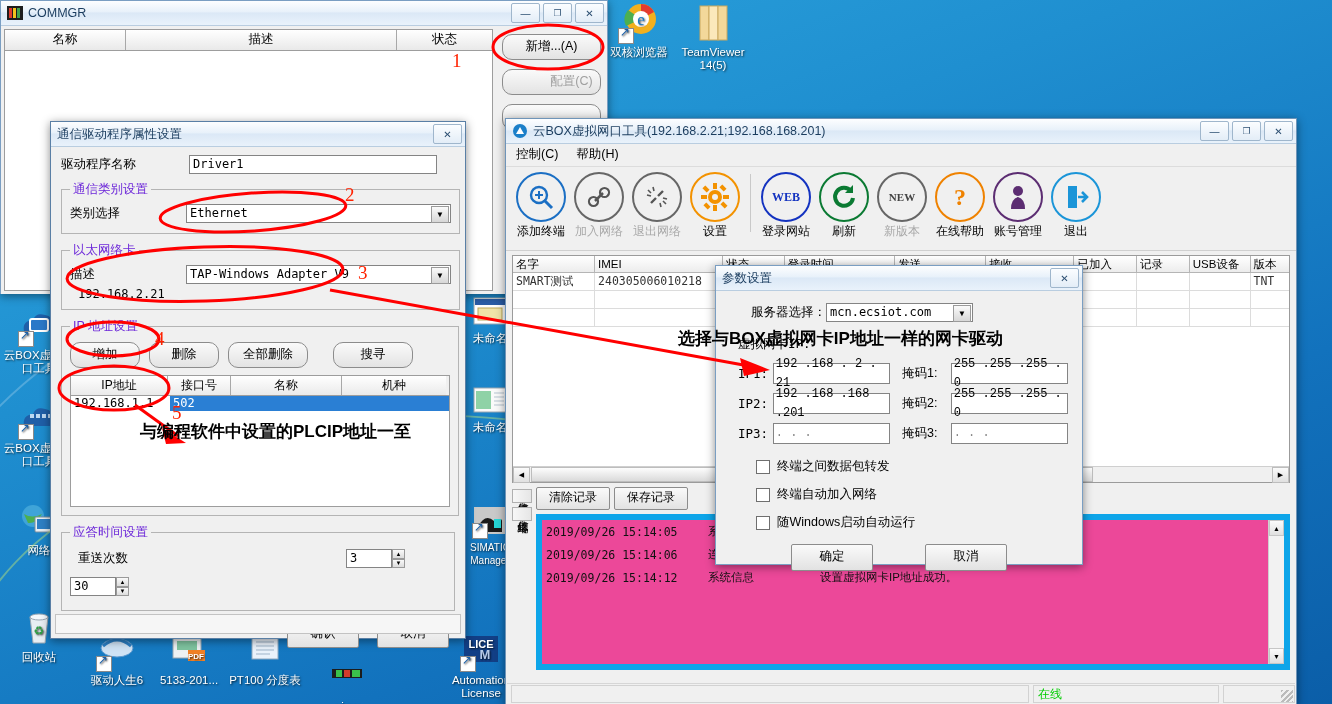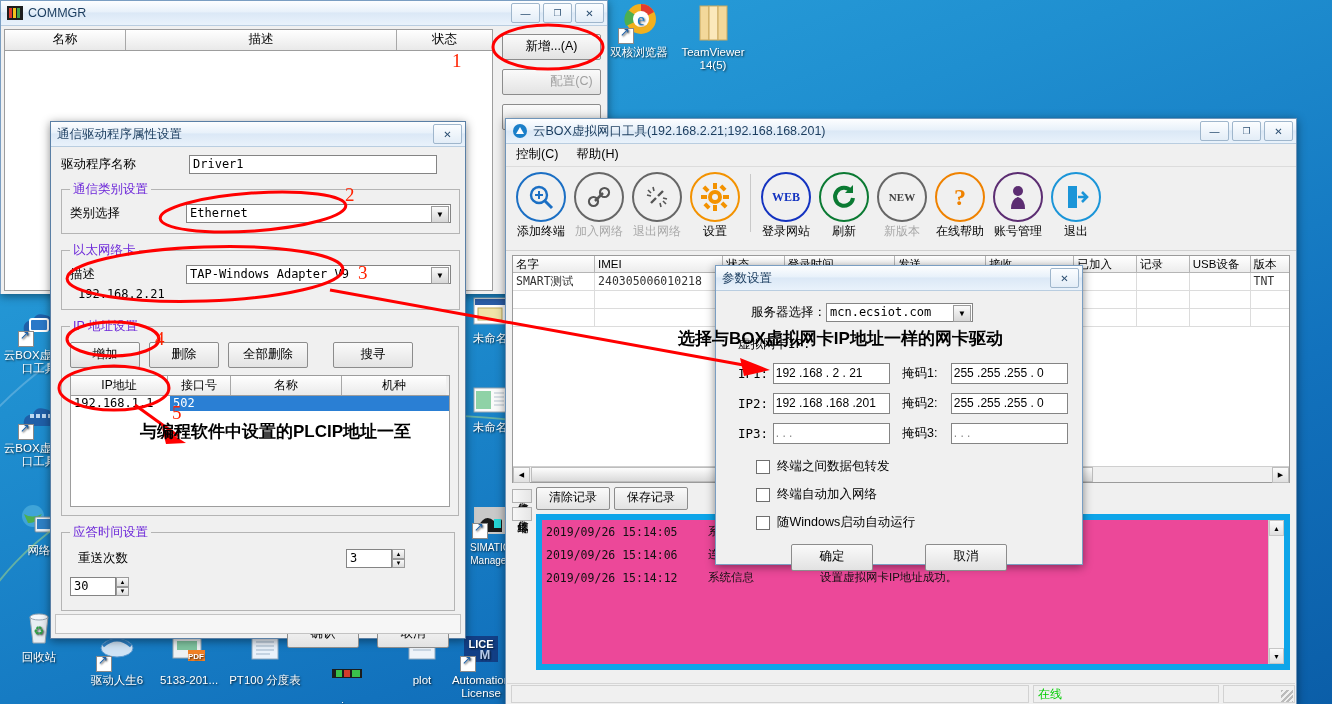--- a/index.html
+++ b/index.html
@@ -40,21 +40,21 @@
   .wbtn.sq{font-size:9px;}
 
   
   #commgr{left:0;top:0;width:606px;height:292px;border:1px solid #7a9ec2;}
   #commgr .body{display:flex;height:calc(100% - 24px);background:#f0f0f0;}
   .lvhead{display:flex;height:20px;border-bottom:1px solid #9d9d9d;background:#f3f3f3;}
   .lvhead div{border-right:1px solid #a8a8a8;text-align:center;font-size:12.5px;
     color:#000;line-height:19px;background:linear-gradient(180deg,#fff,#e9e9e9);}
   .lvbody{flex:1;background:#fff;}
   .btncol{width:104px;padding:8px 6px 0;display:flex;flex-direction:column;gap:9px;}
-  .w9btn{height:24px;border:1px solid #8c8c8c;border-radius:2px;font-size:12.5px;
+  .w9btn{height:24px;border:1px solid #8c8c8c;border-radius:10px;font-size:12.5px;
     background:linear-gradient(180deg,#fafafa,#e3e3e3);text-align:center;line-height:22px;color:#000;}
   .w9btn.dis{color:#a0a0a0;padding-left:40px;}
 
   
   #driver{left:50px;top:121px;width:414px;height:516px;}
   #driver .content{padding:8px 10px;}
   .row{display:flex;align-items:center;margin-bottom:7px;}
   .lbl9{font-size:12.5px;color:#000;}
   .txtin{border:1px solid #848484;background:#fff;height:17px;line-height:17px;
     padding:0 3px;font-family:"DejaVu Sans Mono","Liberation Mono",monospace;font-size:12px;color:#000;}
@@ -127,21 +127,21 @@
      border-top:1px solid #d6d6d6;display:flex;align-items:center;}
   .cbstatus .cell{border:1px solid #d2d2d2;height:16px;margin-left:4px;}
   .grip{position:absolute;right:2px;bottom:2px;width:12px;height:12px;
      background:repeating-linear-gradient(135deg,#bbb 0 2px,transparent 2px 4px);}
 
   
   #param{left:715px;top:265px;width:366px;height:298px;border:1px solid #7a9ec2;}
   #param .content{padding:12px 14px 8px;}
   .prow{display:flex;align-items:center;margin-bottom:9px;}
   .ipbox{border:1px solid #848484;background:#fff;height:19px;line-height:19px;width:128px;
-    font-family:Liberation Sans, sans-serif;font-size:12px;
+    font-family:Liberation Mono, monospace;font-size:12px;
     display:flex;align-items:center;padding:0 2px;}
   .ckrow{display:flex;align-items:center;margin-bottom:11px;font-size:12.5px;}
   .ck{width:12px;height:12px;border:1px solid #6f6f6f;background:#fff;margin-right:7px;}
   .annotext{position:absolute;color:#000000;font-weight:bold;white-space:nowrap;}
   .num{position:absolute;color:#ff2200;font-size:19px;font-family:"Liberation Serif",serif;}
   svg.overlay{position:absolute;left:0;top:0;width:1332px;height:704px;pointer-events:none;}
 </style>
 </head>
 <body>
 
@@ -265,33 +265,20 @@
       <svg width="42" height="42" viewBox="0 0 42 42">
         <rect x="6" y="13" width="30" height="9" fill="#1c1c1c"></rect>
         <rect x="10" y="14" width="6" height="7" fill="#3bc14a"></rect>
         <rect x="18" y="14" width="6" height="7" fill="#d43b2a"></rect>
         <rect x="26" y="14" width="8" height="7" fill="#3bc14a"></rect>
       </svg>
     </div>
     <span class="lbl">view</span>
   </div>
 
-  <div class="dicon" style="left:385px;top:630px;">
-    <div class="gfx">
-      <svg width="42" height="42" viewBox="0 0 42 42">
-        <rect x="8" y="7" width="26" height="22" fill="#eef3f9" stroke="#8fa9c0"></rect>
-        <g stroke="#a8bccf">
-            <line x1="12" y1="12" x2="30" y2="12"></line>
-            <line x1="12" y1="16" x2="30" y2="16"></line>
-            <line x1="12" y1="20" x2="30" y2="20"></line>
-          </g>
-      </svg>
-    </div>
-    <span class="lbl">plot</span>
-  </div>
 
   <div class="dicon" style="left:450px;top:630px;width:62px;">
     <div class="gfx">
       <svg width="42" height="42" viewBox="0 0 42 42">
         <rect x="4" y="6" width="34" height="26" fill="#123f86"></rect>
         <text x="21" y="18" font-size="11" fill="#fff" text-anchor="middle" font-weight="bold">LICE</text>
         <text x="25" y="29" font-size="13" fill="#b5c9e8" text-anchor="middle" font-weight="bold">M</text>
       </svg>
       <span class="shortcut-arrow"></span>
     </div>

